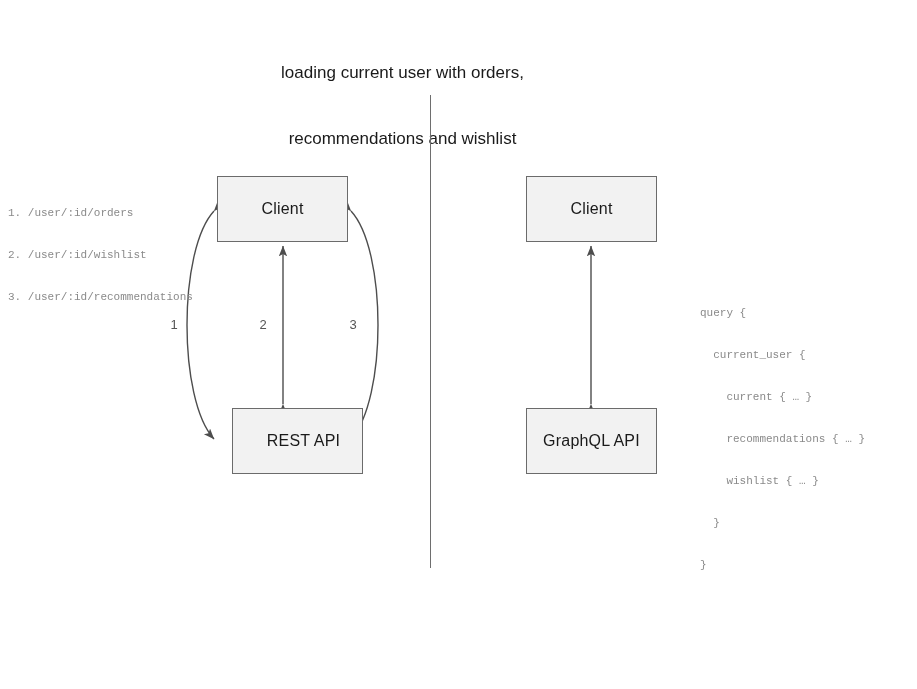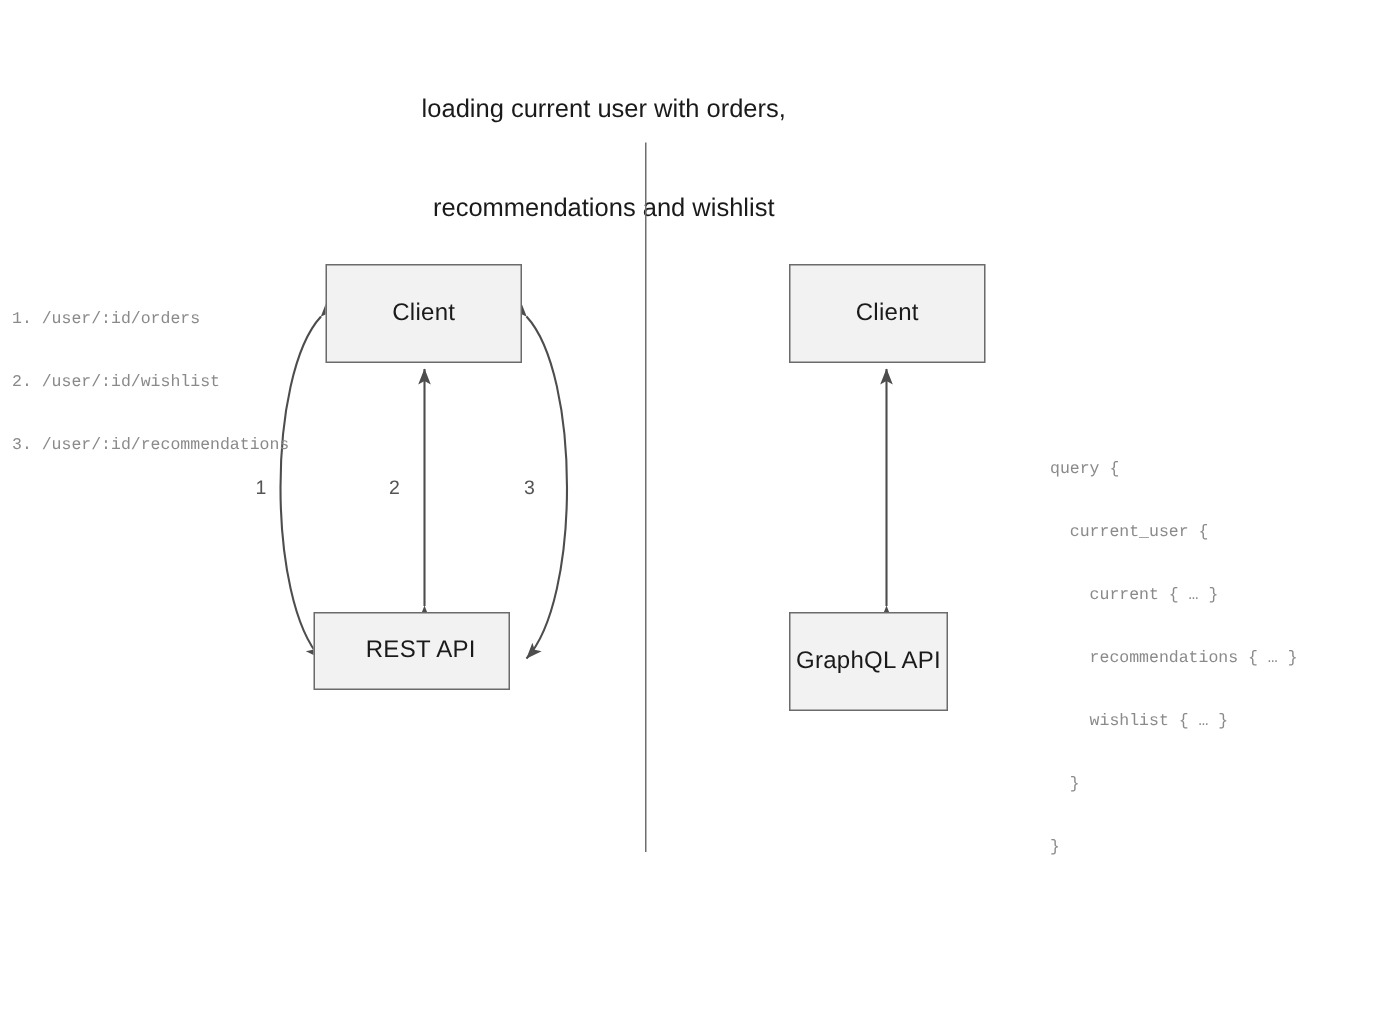--- a/index.html
+++ b/index.html
@@ -49,23 +49,23 @@
     background: #f2f2f2;
     border: 1px solid #6b6b6b;
     display: flex;
     align-items: center;
     justify-content: center;
     font-size: 16px;
     color: #1a1a1a;
     letter-spacing: 0.2px;
   }
   #node-client-rest  { left: 217px; top: 176px; width: 131px; height: 66px; }
-  #node-rest-api     { left: 209px; top: 408px; width: 131px; height: 52px; padding-left: 12px; }
+  #node-rest-api     { left: 232px; top: 408px; width: 131px; height: 66px; padding-left: 12px; }
   #node-client-gql   { left: 526px; top: 176px; width: 131px; height: 66px; }
-  #node-graphql-api  { left: 526px; top: 408px; width: 106px; height: 66px; }
+  #node-graphql-api  { left: 526px; top: 408px; width: 131px; height: 66px; }
 
   .code-block {
     position: absolute;
     font-family: "Liberation Mono", monospace;
     font-size: 11px;
     line-height: 14px;
     color: #8a8a8a;
     white-space: pre;
   }
   #rest-endpoint-list { left: 8px;   top: 178px; }

